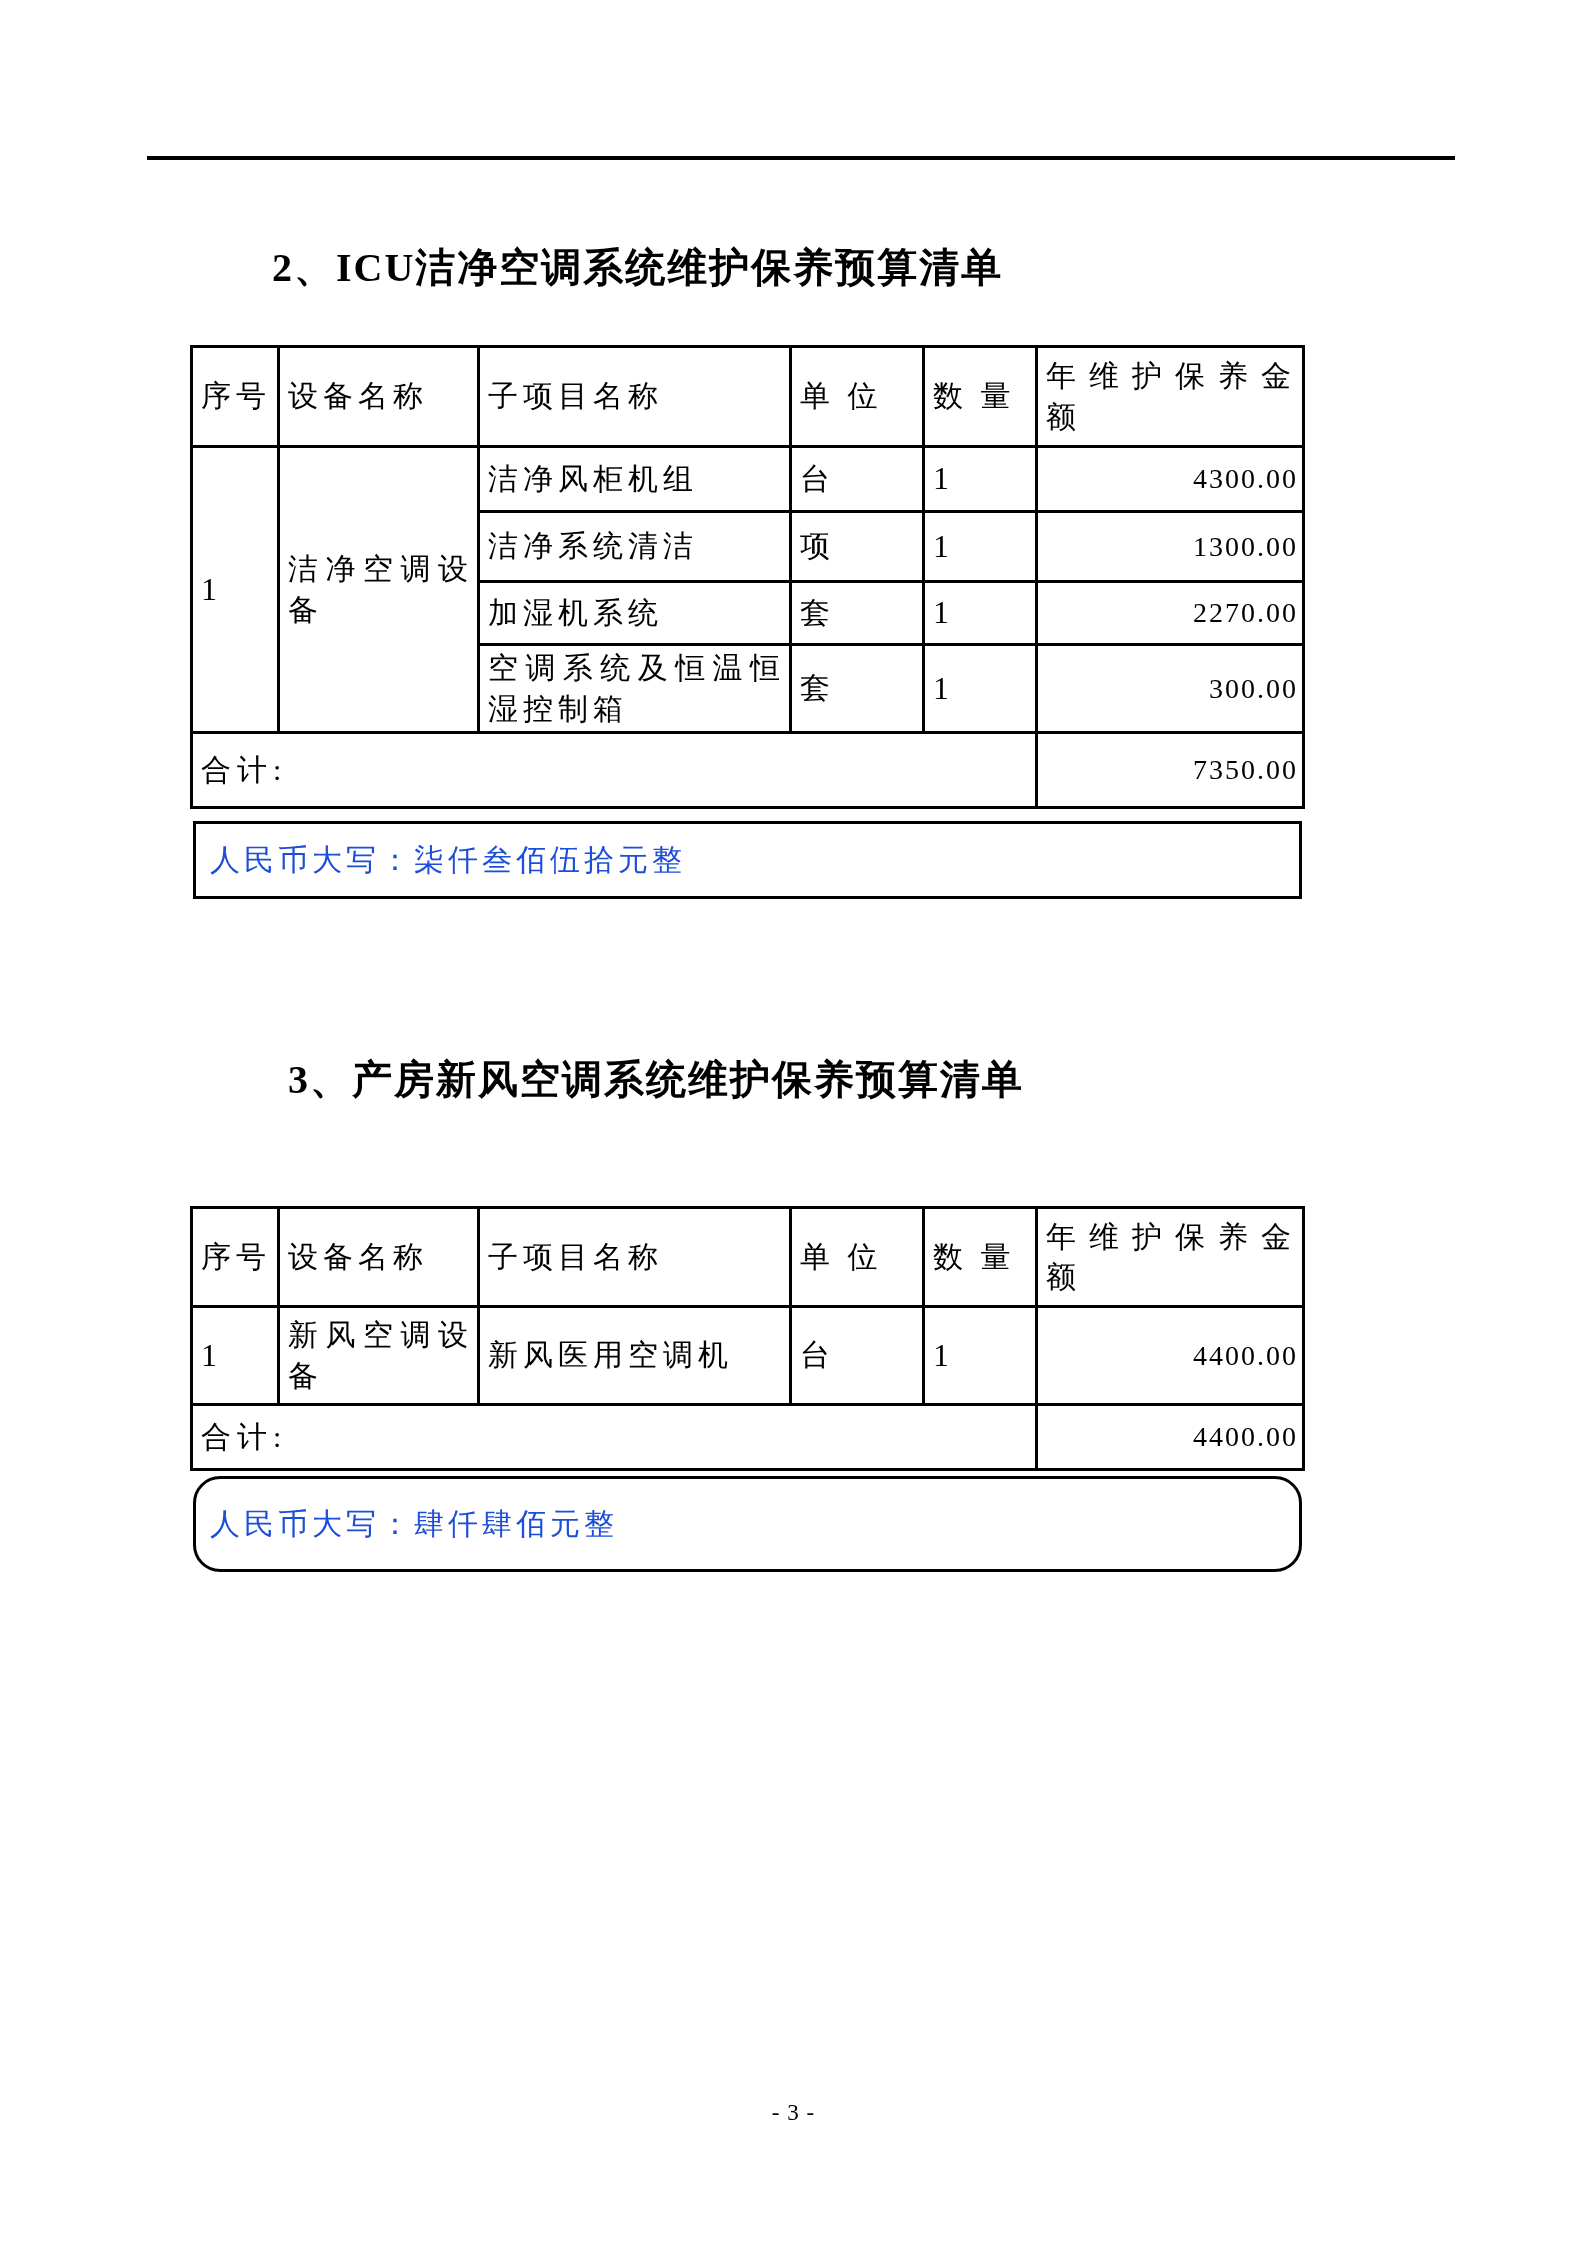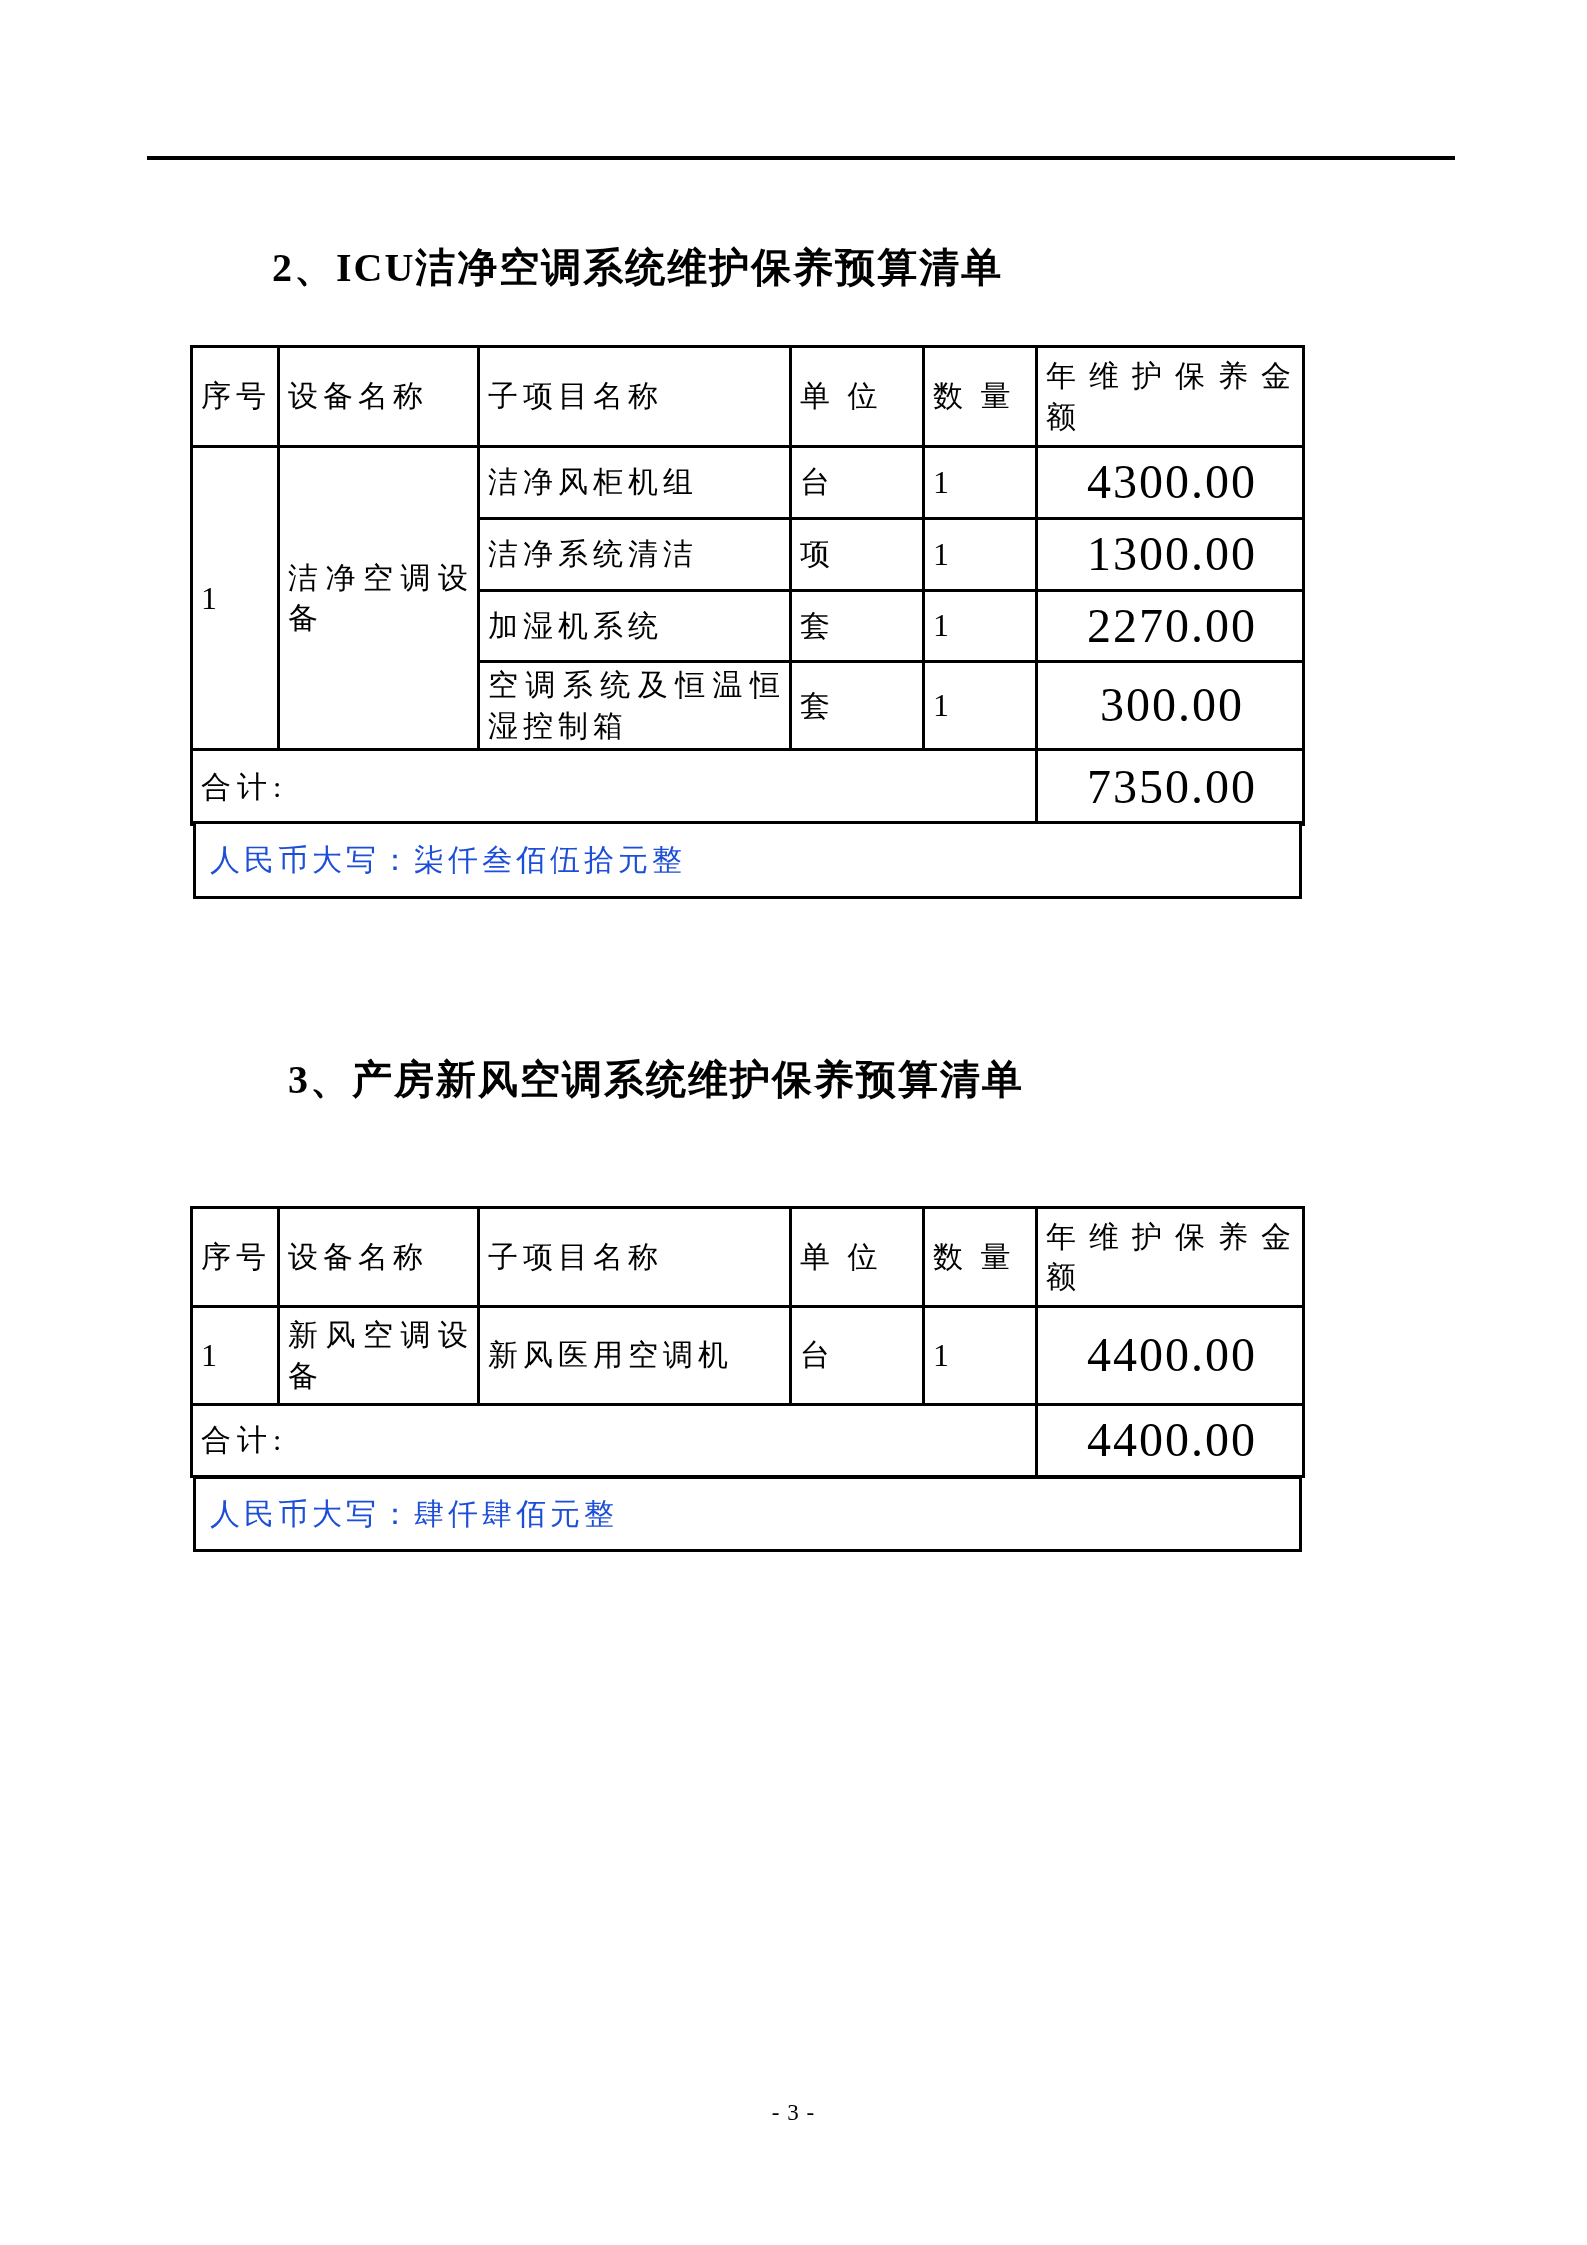--- a/index.html
+++ b/index.html
@@ -57,23 +57,23 @@
     text-align: justify;
     line-height: 1.35;
     overflow: hidden;
     color: #000000;
   }
   table.budget th.h-amount {
     letter-spacing: 7px;
     padding-right: 4px;
   }
   table.budget td.num {
-    font-size: 48px;
+    font-size: 28px;
     letter-spacing: 2px;
-    text-align: center;
+    text-align: right;
     white-space: nowrap;
   }
   table.budget td.seq {
     font-size: 32px;
     letter-spacing: 0;
   }
   table.budget td.total-label {
     letter-spacing: 6px;
   }
 
@@ -81,21 +81,21 @@
     position: absolute;
     left: 193px;
     width: 1109px;
     border: 3px solid #000000;
     box-sizing: border-box;
     display: flex;
     align-items: center;
     background: #ffffff;
   }
   .words-box-1 { top: 821px; height: 78px; }
-  .words-box-2 { top: 1476px; height: 76px; }
+  .words-box-2 { top: 1476px; height: 96px; border-radius: 27px; }
   .words-text {
     font-size: 30px;
     letter-spacing: 4px;
     padding-left: 14px;
     white-space: nowrap;
     color: #1d4ed8;
   }
 
   .page-number {
     position: absolute;

